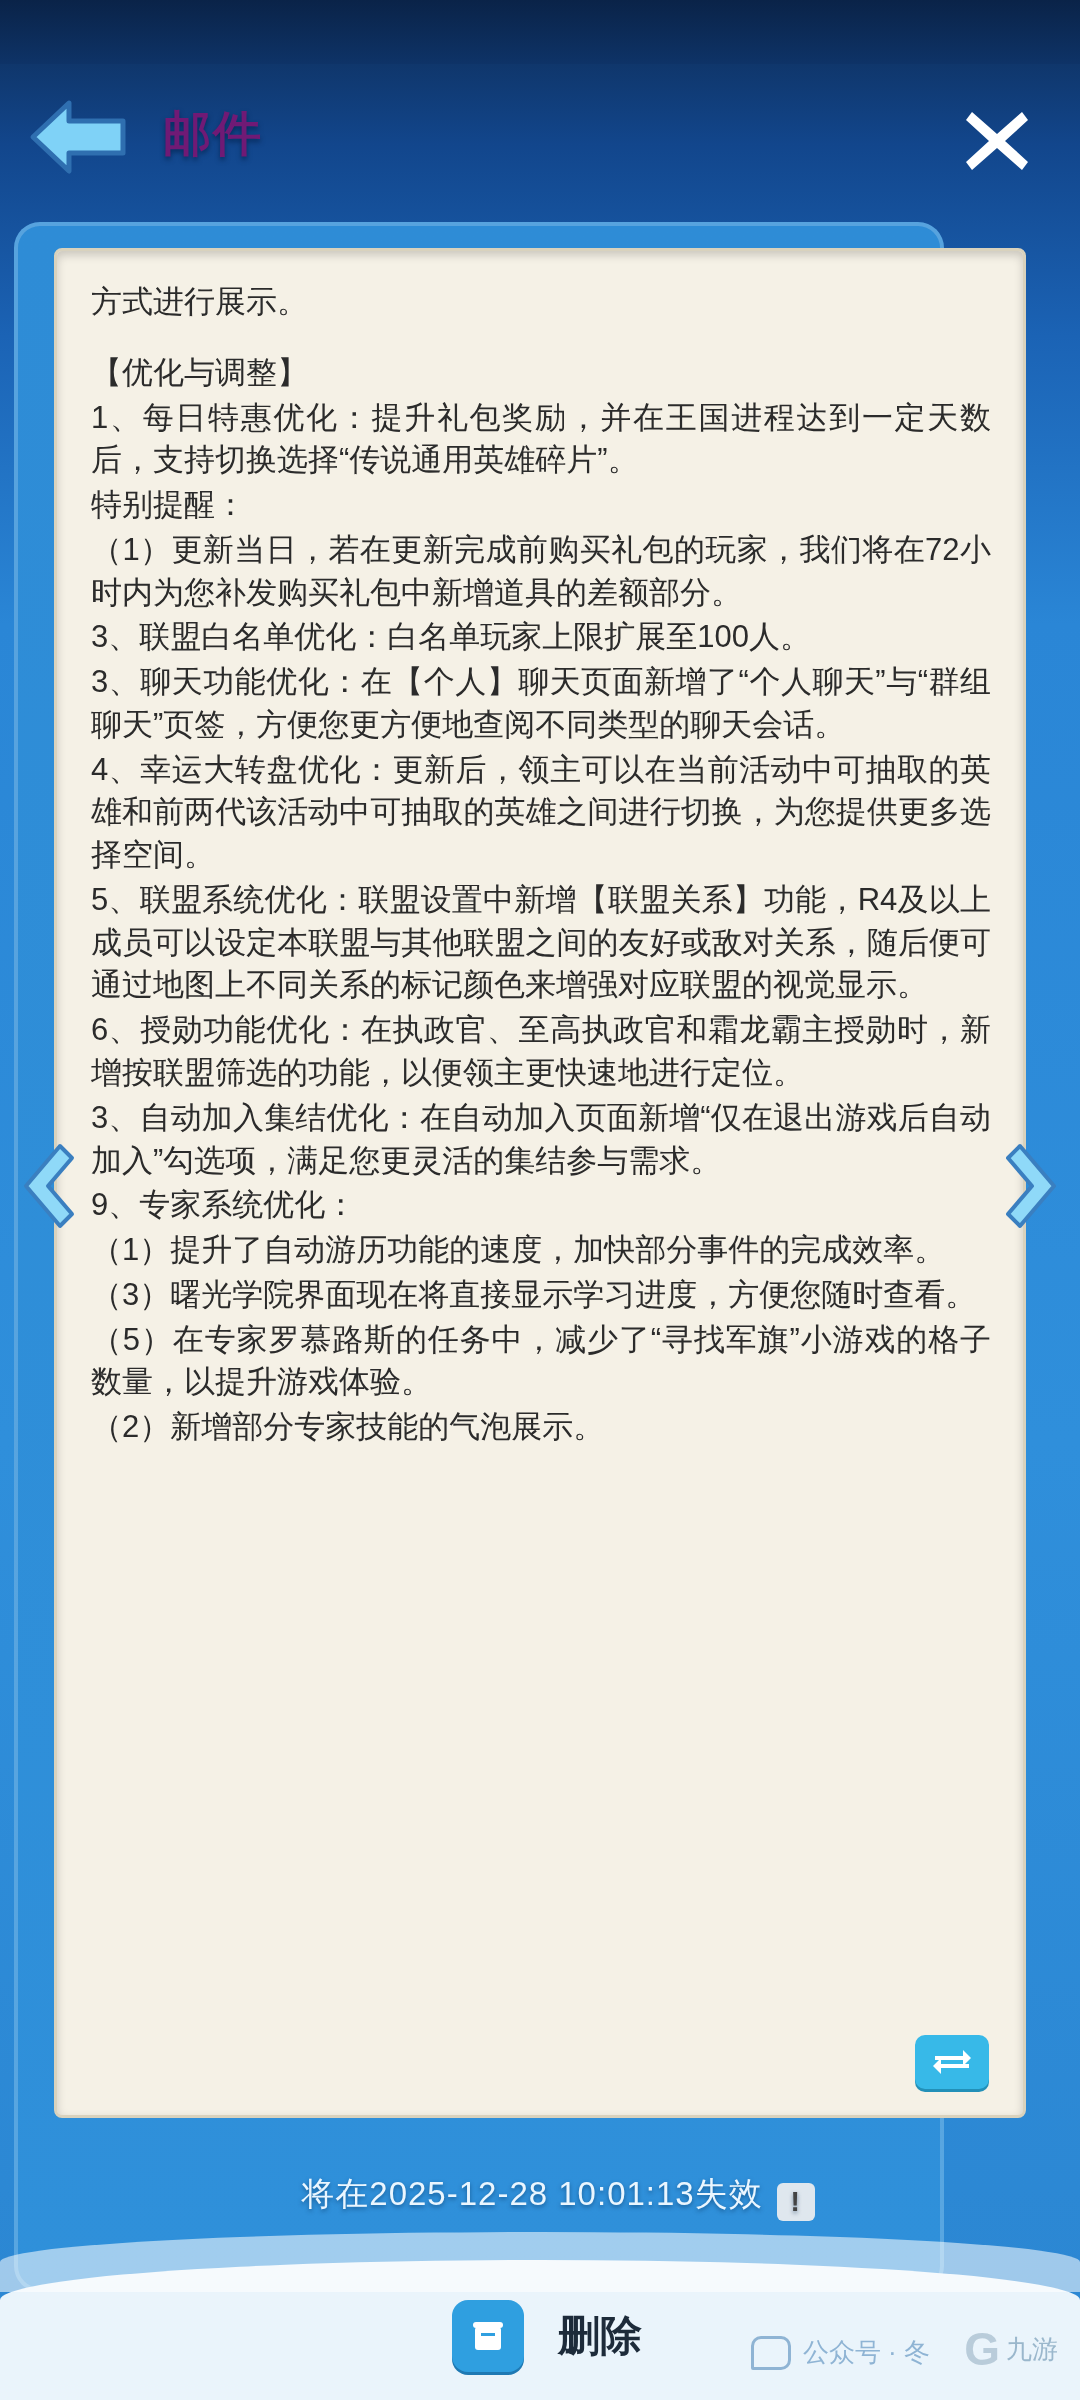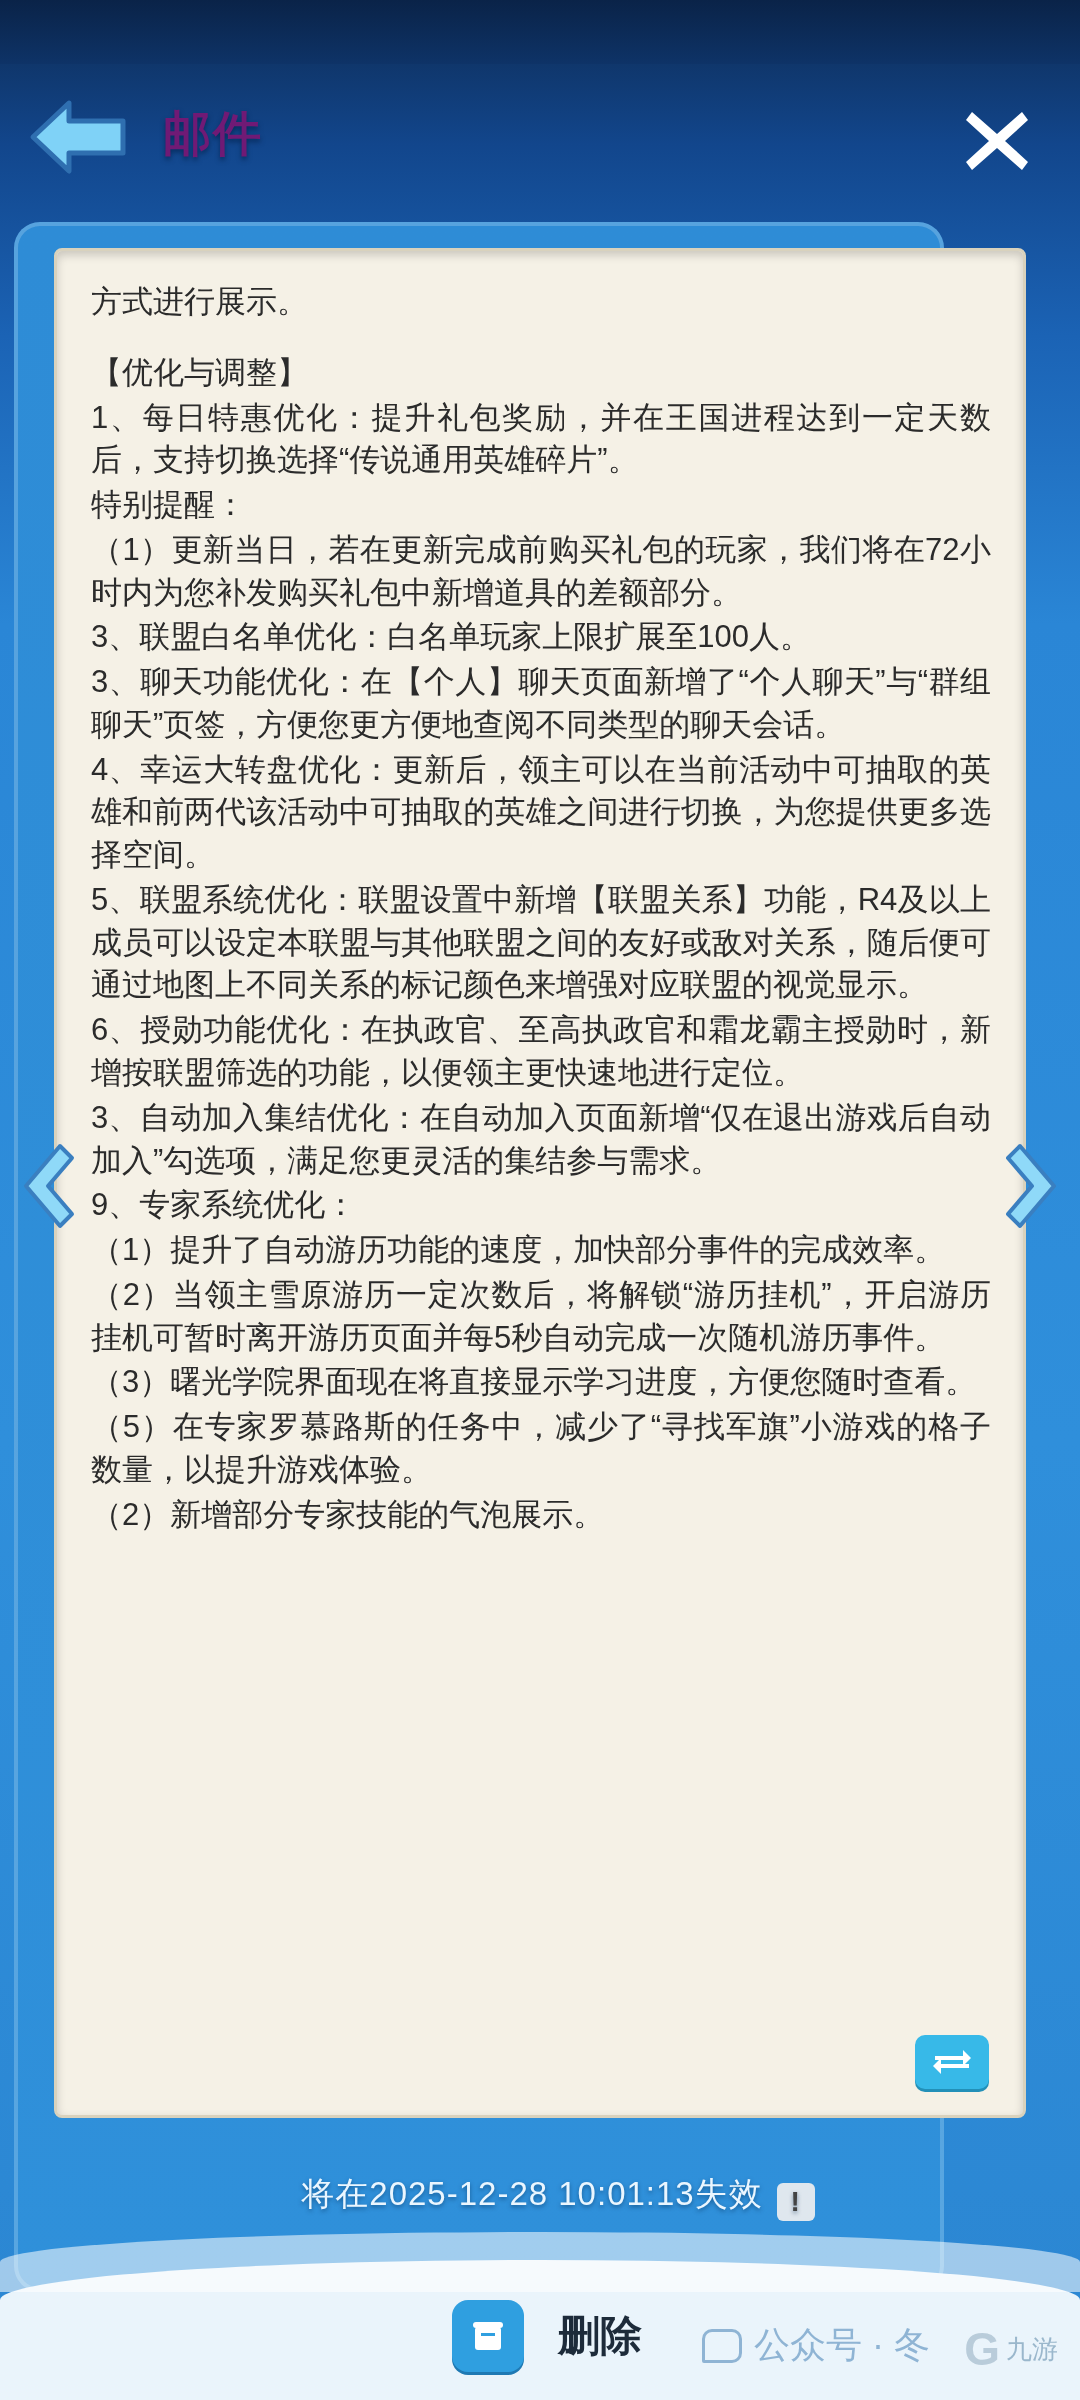--- a/index.html
+++ b/index.html
@@ -183,21 +183,21 @@
     font-size: 42px;
     color: #1d2b3a;
     font-weight: bold;
   }
 
   .wm {
     position: absolute;
     right: 150px; bottom: 30px;
     display: flex; align-items: center;
     color: #8fb4d4;
-    font-size: 36px;
+    font-size: 26px;
   }
   .wm-icon {
     width: 40px; height: 34px;
     border: 3px solid #8fb4d4;
     border-radius: 10px 10px 10px 2px;
     margin-right: 12px;
   }
   .brand {
     position: absolute;
     right: 22px; bottom: 24px;
@@ -246,21 +246,20 @@
       <p>特别提醒：</p>
       <p>（1）更新当日，若在更新完成前购买礼包的玩家，我们将在72小时内为您补发购买礼包中新增道具的差额部分。</p>
       <p>3、联盟白名单优化：白名单玩家上限扩展至100人。</p>
       <p>3、聊天功能优化：在【个人】聊天页面新增了“个人聊天”与“群组聊天”页签，方便您更方便地查阅不同类型的聊天会话。</p>
       <p>4、幸运大转盘优化：更新后，领主可以在当前活动中可抽取的英雄和前两代该活动中可抽取的英雄之间进行切换，为您提供更多选择空间。</p>
       <p>5、联盟系统优化：联盟设置中新增【联盟关系】功能，R4及以上成员可以设定本联盟与其他联盟之间的友好或敌对关系，随后便可通过地图上不同关系的标记颜色来增强对应联盟的视觉显示。</p>
       <p>6、授勋功能优化：在执政官、至高执政官和霜龙霸主授勋时，新增按联盟筛选的功能，以便领主更快速地进行定位。</p>
       <p>3、自动加入集结优化：在自动加入页面新增“仅在退出游戏后自动加入”勾选项，满足您更灵活的集结参与需求。</p>
       <p>9、专家系统优化：</p>
       <p>（1）提升了自动游历功能的速度，加快部分事件的完成效率。</p>
-      <p>（2）当领主雪原游历一定次数后，将解锁“游历挂机”，开启游历挂机可暂时离开游历页面并每5秒自动完成一次随机游历事件。</p>
       <p>（3）曙光学院界面现在将直接显示学习进度，方便您随时查看。</p>
       <p>（5）在专家罗慕路斯的任务中，减少了“寻找军旗”小游戏的格子数量，以提升游戏体验。</p>
       <p>（2）新增部分专家技能的气泡展示。</p>
     </div>
 
     <div class="swap-btn">
       <span>
         <svg width="42" height="30" viewBox="0 0 42 30">
           <path d="M4 9 H32 V3 L40 11 L32 19 V13 H4 Z" fill="#ffffff"></path>
           <path d="M38 23 H10 V17 L2 25 L10 33 V27 H38 Z" fill="#ffffff" transform="translate(0,-6)"></path>

